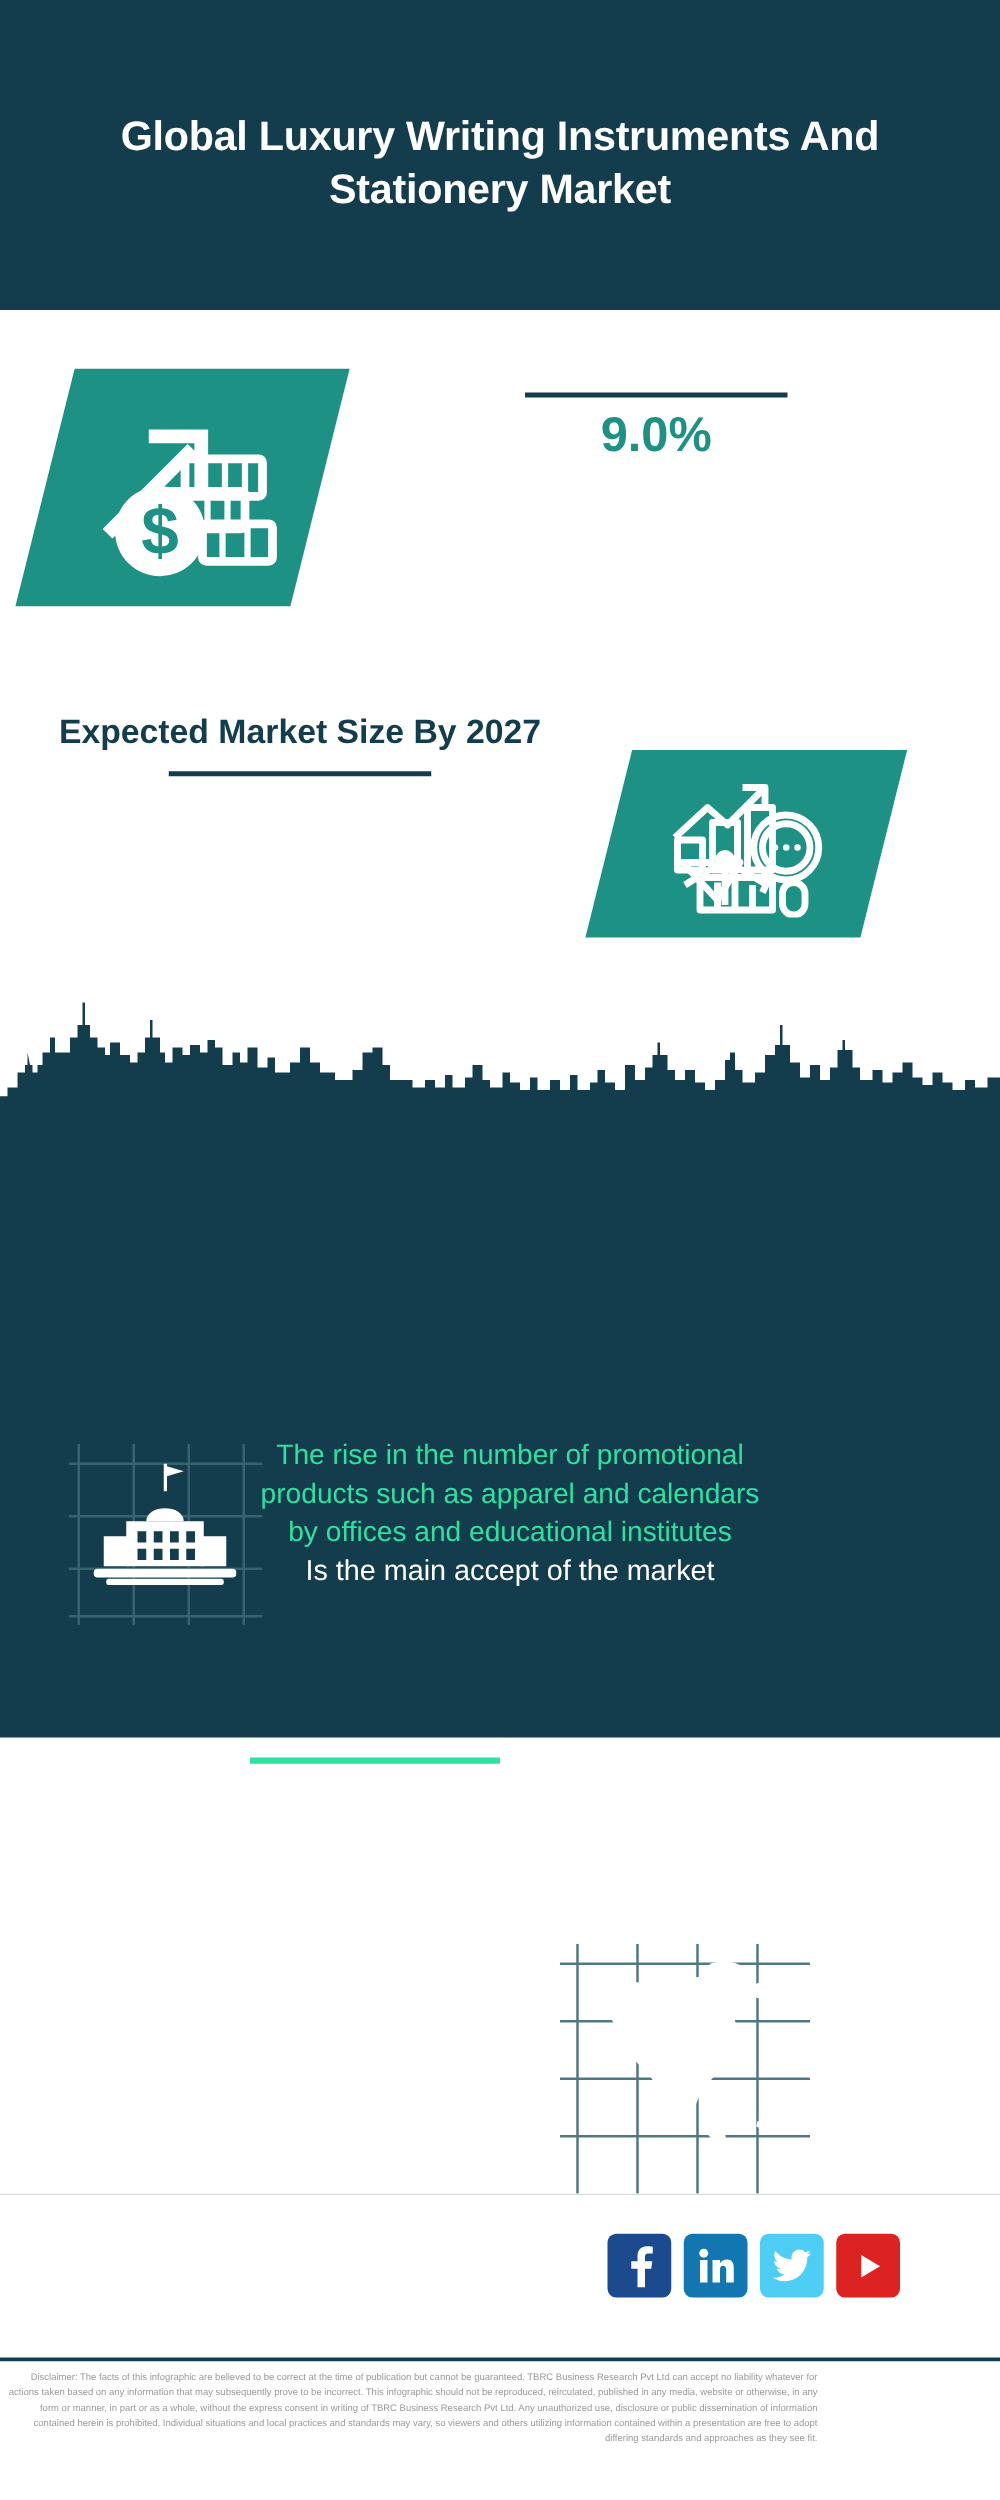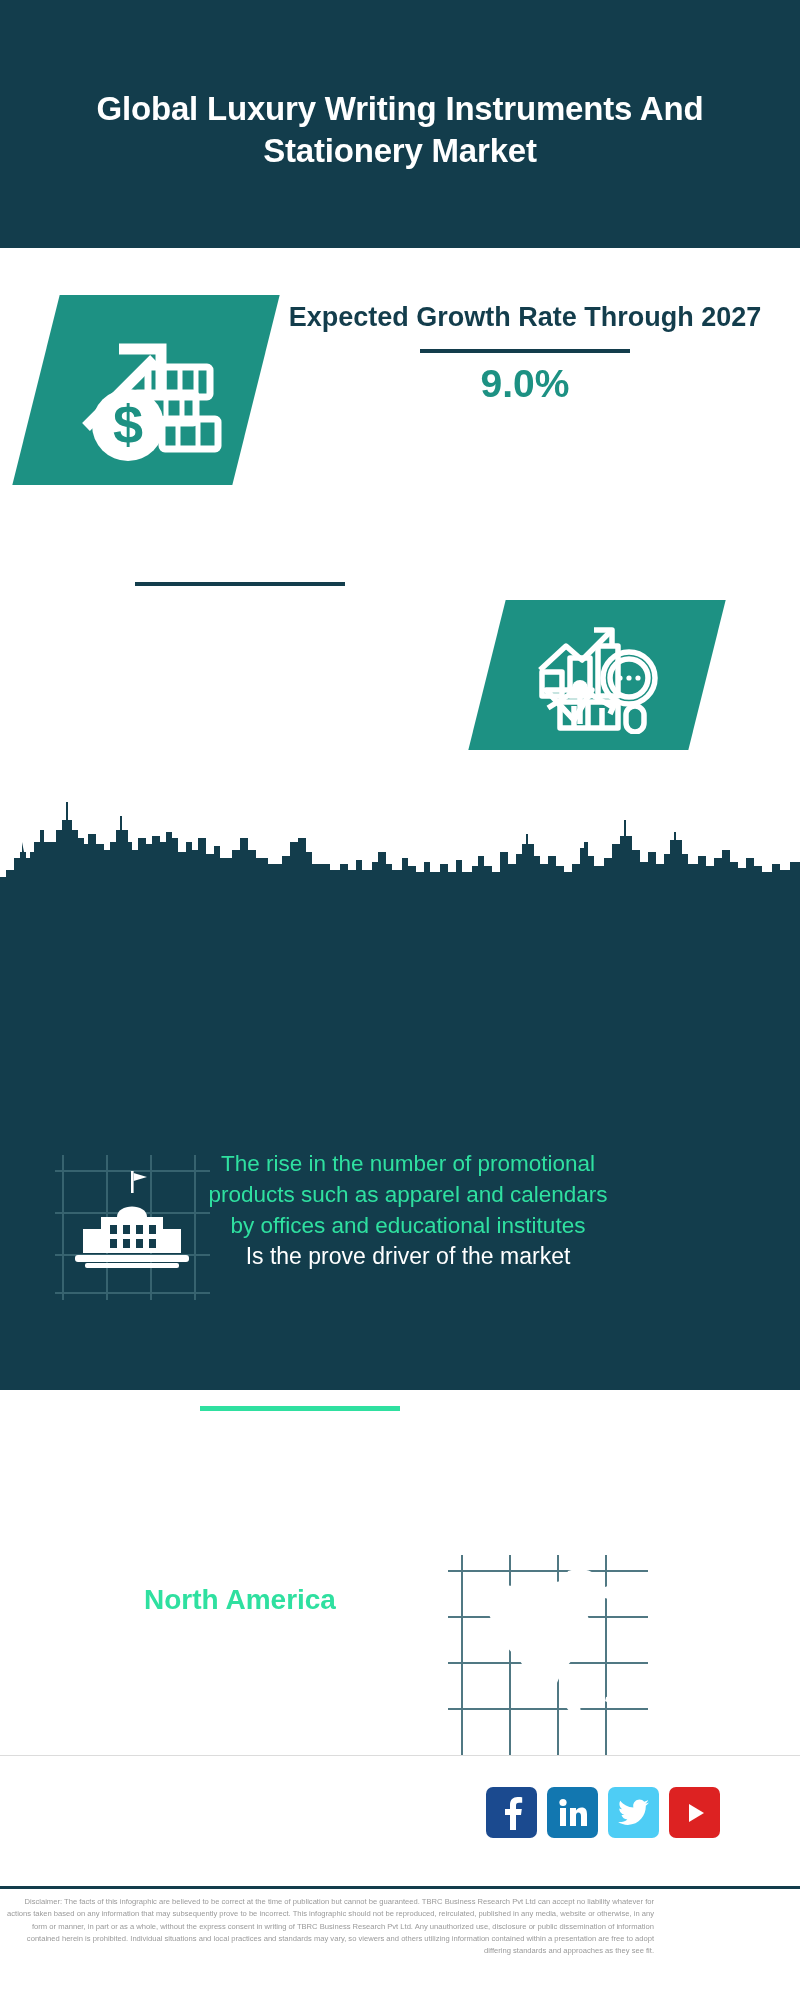--- a/index.html
+++ b/index.html
@@ -178,26 +178,26 @@
         <line x1="112" y1="107" x2="112" y2="131" stroke="#ffffff" stroke-width="5"></line>
         <line x1="132" y1="107" x2="132" y2="131" stroke="#ffffff" stroke-width="5"></line>
 
         <circle cx="62" cy="110" r="36" fill="#ffffff"></circle>
         <text x="62" y="128" font-family="Liberation Sans, sans-serif" font-size="54" font-weight="bold" fill="#1d9183" text-anchor="middle">$</text>
       </svg>
     </div>
   </div>
 
   <div class="block1-text">
-    <div class="stat-label">Expected Growth Rate Through 2027</div>
     <div class="stat-rule"></div>
     <div class="stat-value">9.0%</div>
   </div>
 
   <div class="block2-text">
+    <div class="stat-label">Expected Market Size By 2027</div>
     <div class="stat-rule"></div>
   </div>
 
   <div class="para-right">
     <div class="ico">
       <svg width="135" height="118" viewBox="0 0 135 118" aria-hidden="true">
         <g stroke="#ffffff" stroke-width="5.5" fill="none" stroke-linejoin="round">
 
           <path d="M10 54 L36 30 L52 44 L80 16"></path>
           <path d="M64 14 L82 14 L82 32"></path>
@@ -271,27 +271,26 @@
         <rect x="55" y="84" width="7" height="9"></rect>
         <rect x="68" y="84" width="7" height="9"></rect>
         <rect x="81" y="84" width="7" height="9"></rect>
         <rect x="94" y="84" width="7" height="9"></rect>
       </g>
     </svg>
   </div>
 
   <div class="driver-text">
     <div class="t-green">The rise in the number of promotional products such as apparel and calendars by offices and educational institutes</div>
-    <div class="t-white">Is the prove driver of the market</div>
+    <div class="t-white">Is the main accept of the market</div>
   </div>
 
   <div class="mid-rule"></div>
 
   <div class="region-text">
-    <div class="region-name">North America</div>
     <div class="region-sub">is the largest region</div>
     <div class="region-sub">in the market</div>
   </div>
 
   <div class="map-box">
     <svg width="200" height="200" viewBox="0 0 200 200" aria-hidden="true">
       <g stroke="#3e6a76" stroke-width="2" opacity="0.9">
         <line x1="14" y1="0" x2="14" y2="200"></line>
         <line x1="62" y1="0" x2="62" y2="200"></line>
         <line x1="110" y1="0" x2="110" y2="200"></line>

